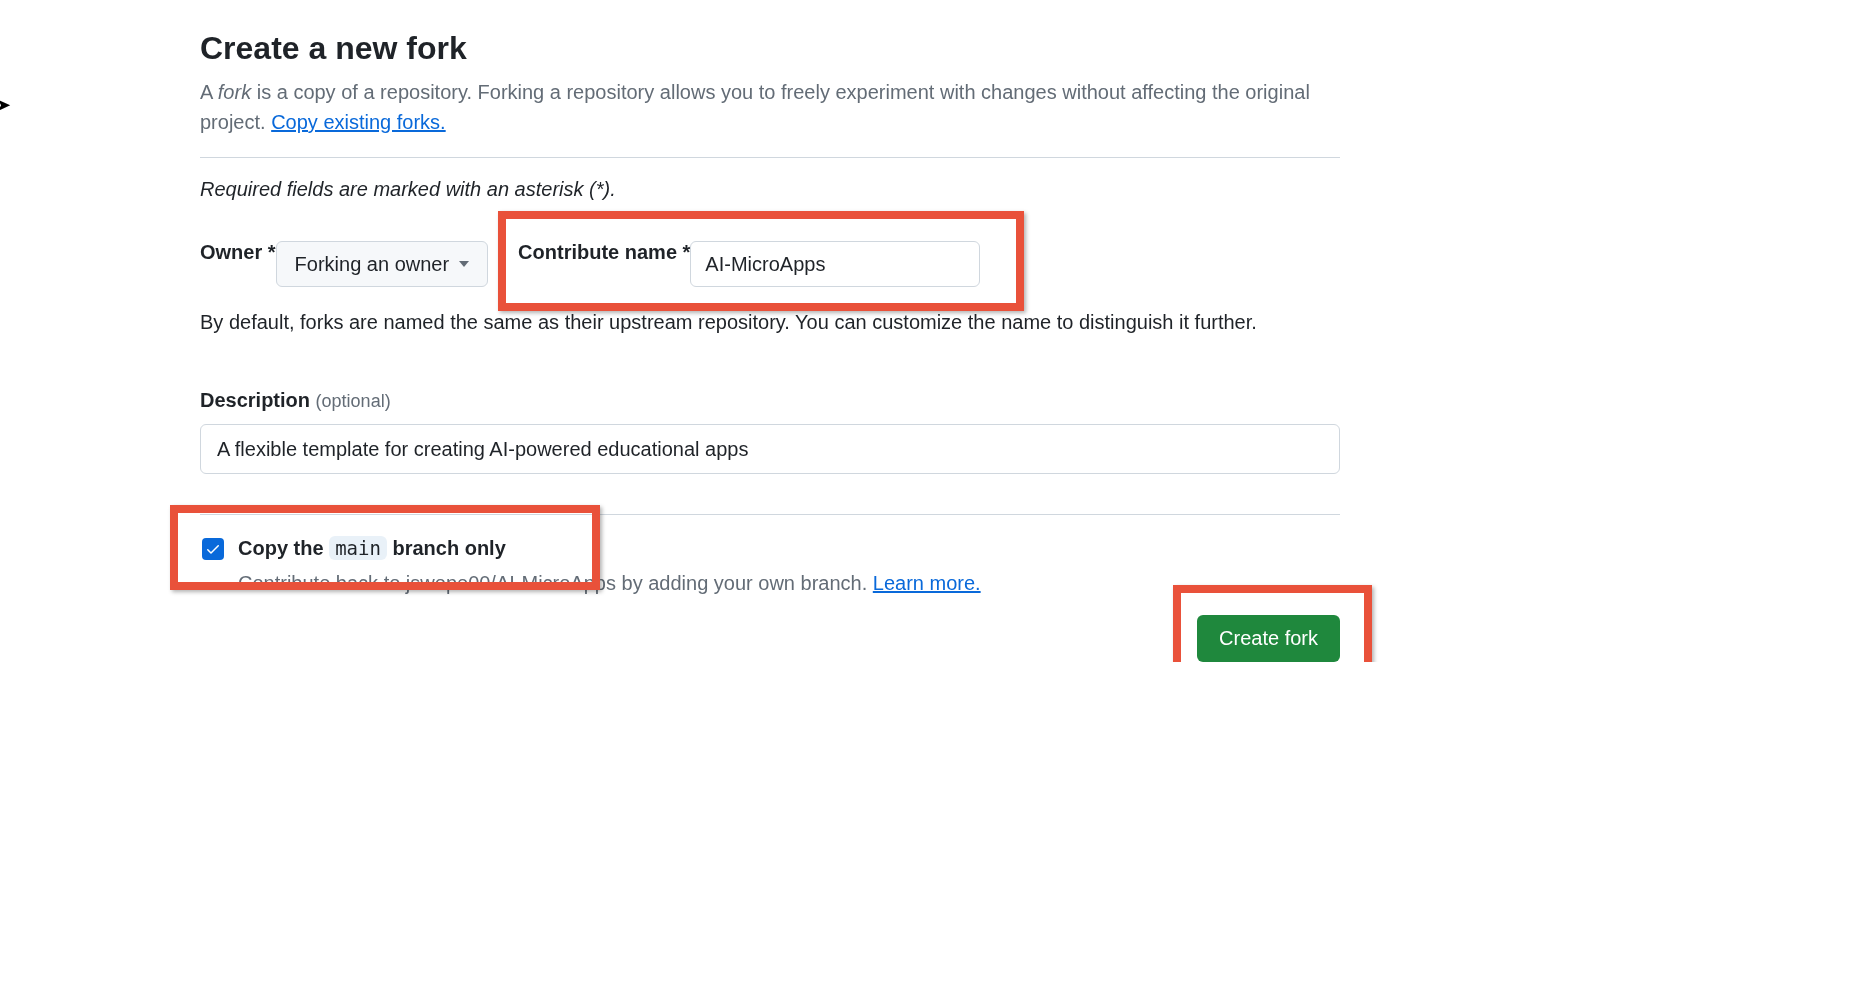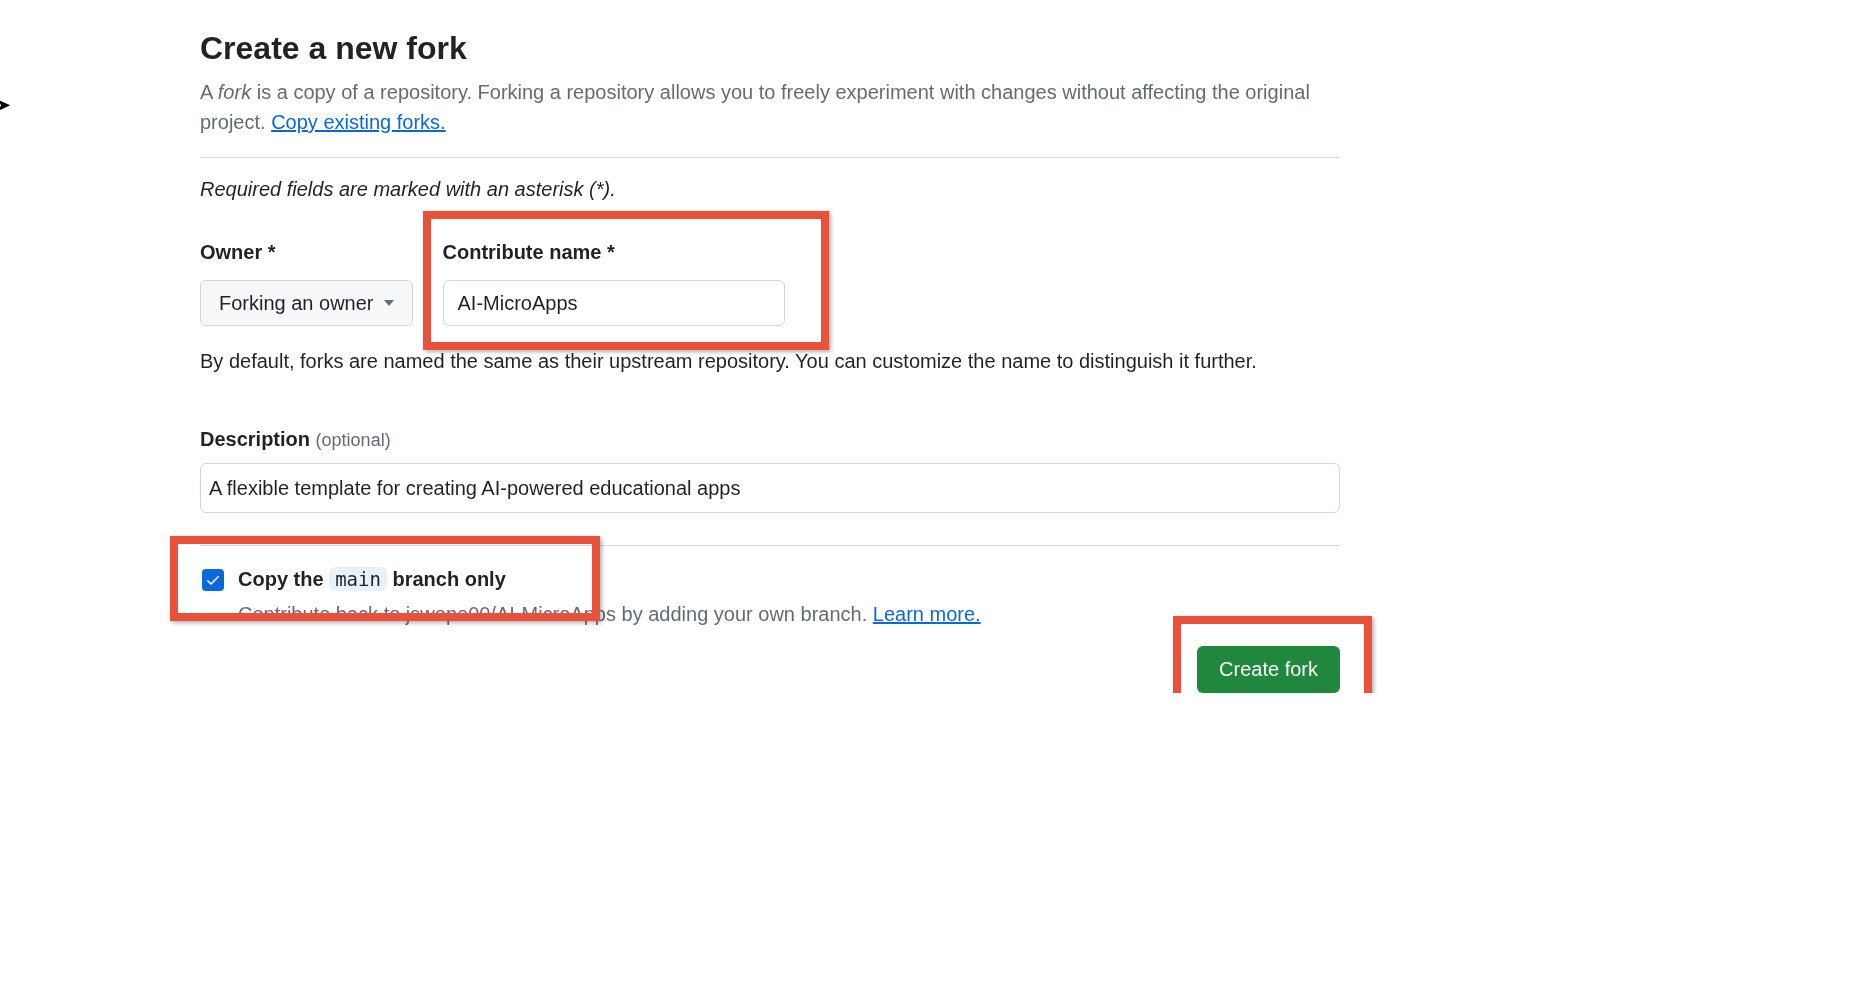--- a/index.html
+++ b/index.html
@@ -42,21 +42,21 @@
       color: #1f2328;
       margin-bottom: 40px;
       margin-top: 20px;
     }
     .field-row {
       display: flex;
       gap: 30px;
       align-items: flex-start;
       margin-bottom: 20px;
     }
-    .field-group { display: flex; flex-direction: column; }
+    .field-group { display: flex; flex-direction: row; }
     .field-label {
       font-size: 20px;
       font-weight: 600;
       color: #1f2328;
       margin-bottom: 16px;
     }
     .dropdown-btn {
       display: inline-flex;
       align-items: center;
       gap: 10px;
@@ -75,21 +75,21 @@
       border-right: 5px solid transparent;
       border-top: 6px solid #636c76;
     }
     .text-input {
       padding: 8px 14px;
       font-size: 20px;
       color: #1f2328;
       background: #ffffff;
       border: 1px solid #d0d7de;
       border-radius: 6px;
-      width: 342px;
+      width: 290px;
       height: 46px;
     }
     .help-text {
       font-size: 20px;
       color: #1f2328;
       line-height: 1.5;
       margin-bottom: 52px;
     }
     .desc-label {
       font-size: 20px;
@@ -97,28 +97,28 @@
       color: #1f2328;
       margin-bottom: 12px;
     }
     .desc-optional {
       font-size: 18px;
       font-weight: 400;
       color: #636c76;
     }
     .desc-input {
       width: 100%;
-      padding: 10px 8px;
+      padding: 10px 16px;
       font-size: 20px;
       color: #1f2328;
       background: #ffffff;
       border: 1px solid #d0d7de;
       border-radius: 6px;
       height: 50px;
-      margin-bottom: 16px;
+      margin-bottom: 24px;
     }
     .checkbox-row {
       display: flex;
       align-items: center;
       gap: 14px;
       margin-bottom: 6px;
       padding: 6px 2px;
     }
     .checkbox {
       width: 22px;

